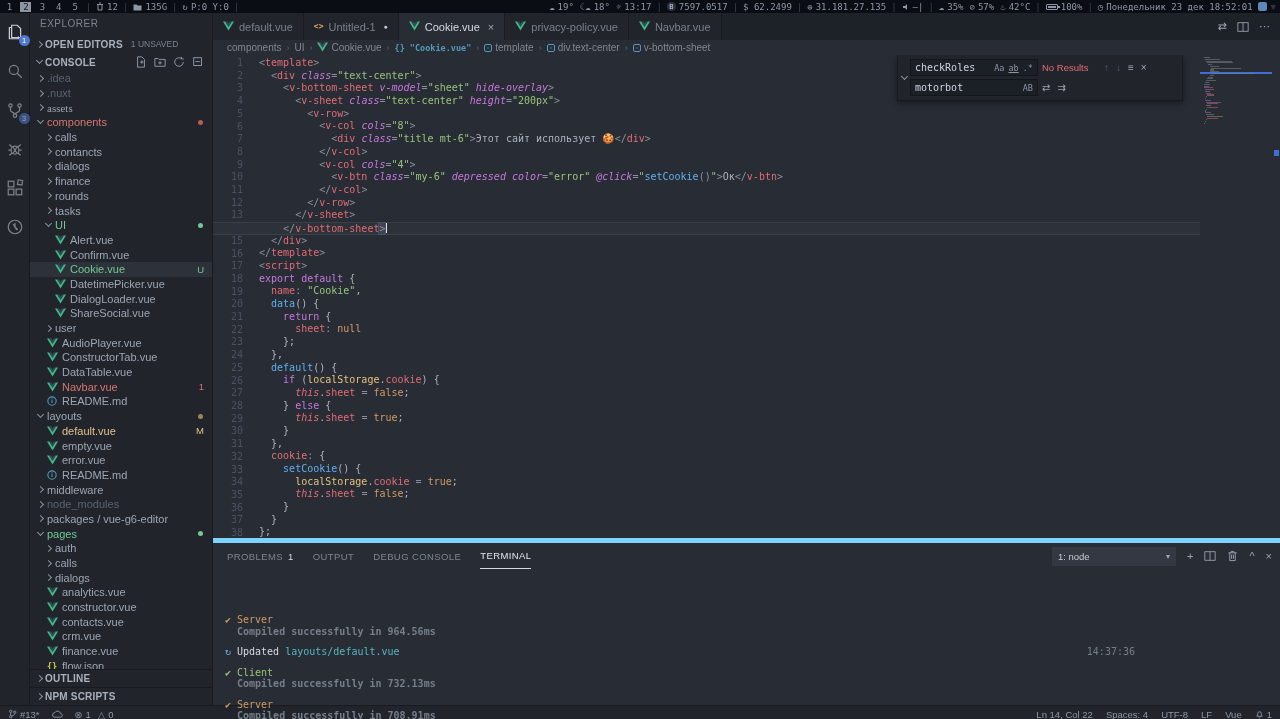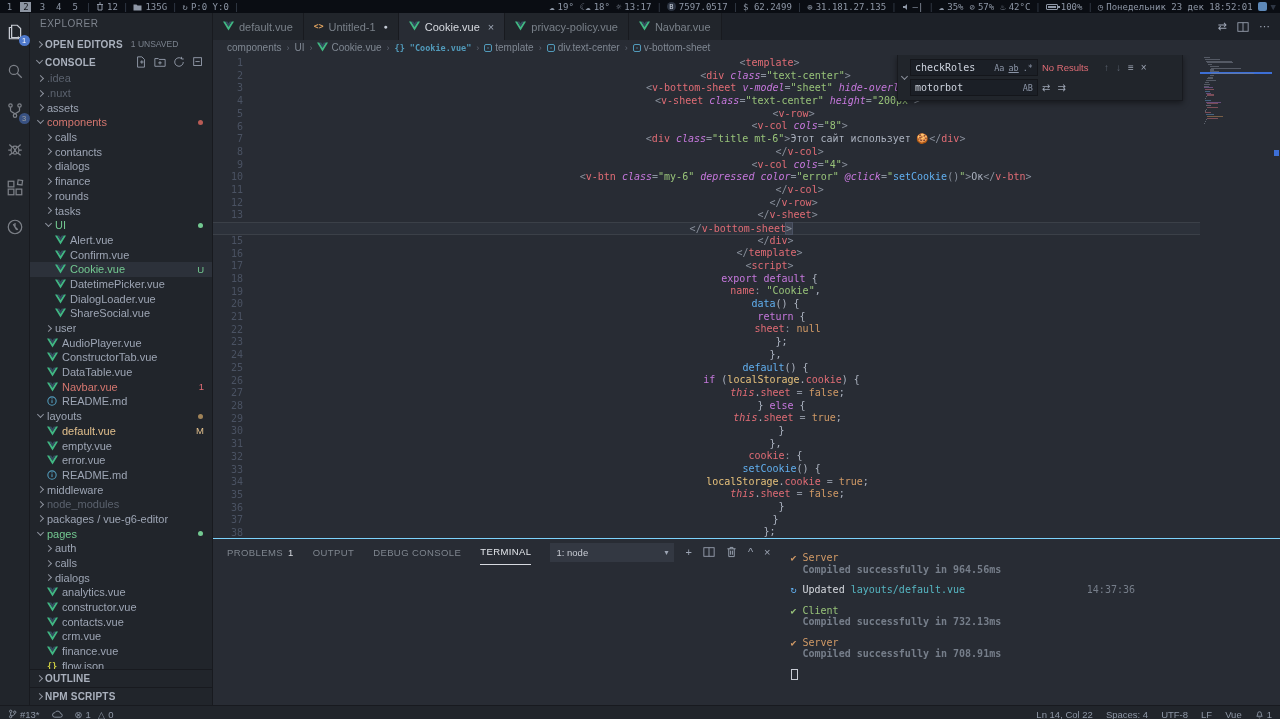--- a/index.html
+++ b/index.html
@@ -89,21 +89,21 @@
     position:relative; }
   .sym-ic::after { content:""; position:absolute; inset:2px; background:#519aba55; }
   .brace-ic { color:#519aba; font-size:8.5px; font-weight:bold; font-family:"DejaVu Sans Mono",monospace; }
 
   
   .code-wrap { flex:1; position:relative; overflow:hidden; }
   .gutter { position:absolute; left:0; top:2px; width:30px; text-align:right;
     font-family:"DejaVu Sans Mono",monospace; font-size:10px; line-height:12.7px; color:#4a5262; }
   .gutter .ln.cur { color:#838b98; }
   .code-lines { position:absolute; left:0; right:0; top:2px;
-    font-family:"DejaVu Sans Mono",monospace; font-size:10px; line-height:12.7px;text-align:center; }
+    font-family:"DejaVu Sans Mono",monospace; font-size:10px; line-height:12.7px; }
   .cl { height:12.7px; white-space:pre; padding-left:46px; }
   .cl.current { background:#2c313a; border-top:1px solid #3b4048; border-bottom:1px solid #3b4048;
     height:12.7px; line-height:10.7px; margin-right:80px; }
   .pn{color:#8a919d} .tg{color:#e06c75} .at{color:#c678dd;font-style:italic} .st{color:#98c379}
   .tx{color:#abb2bf} .fn{color:#61afef} .kw{color:#c678dd} .ky{color:#e06c75} .cn{color:#d19a66}
   .gl{color:#e5c07b} .th{color:#e06c75;font-style:italic}
   .brk { background:#3e4451; outline:1px solid #4b5263; }
   .cursor { display:inline-block; width:1.5px; height:10px; background:#dcdfe4; vertical-align:-1px; }
 
   
@@ -123,21 +123,21 @@
   .fw-icons { display:flex; gap:7px; color:#9da5b4; font-size:10px; align-items:center; }
   .fw-icons .dimmed { color:#5c6370; }
 
   
   .minimap { position:absolute; top:2px; right:14px; width:62px; }
   .mm-bar { height:1.1px; margin-bottom:.7px; opacity:.55; }
   .mm-curline { position:absolute; top:15px; left:-4px; right:-6px; height:1.5px; background:#3d6fd6; }
   .scroll-marker { position:absolute; right:1px; top:95px; width:5px; height:6px; background:#3d6fd6; }
 
   
-  .panel { height:167px; border-top:1px solid #7dd3fc; display:flex; flex-direction:row; }
+  .panel { height:167px; border-top:5px solid #7dd3fc; display:flex; flex-direction:column;gap:32px; }
   .panel-head { height:26px; display:flex; align-items:center; padding:0 8px 0 14px; }
   .ptab { font-size:9.5px; letter-spacing:.4px; color:#7f868f; margin-right:19px; height:26px;
     display:flex; align-items:center; gap:5px; }
   .ptab.active { color:#e3e6eb; border-bottom:1px solid #d7dae0; }
   .ptab .pbadge { color:#d7dae0; }
   .panel-controls { margin-left:auto; display:flex; align-items:center; gap:11px; color:#9da5b4; }
   .shell-select { width:124px; height:19px; background:#333842; color:#c8ccd4; font-size:9.5px;
     display:flex; align-items:center; padding:0 6px; }
   .shell-select .sel-caret { margin-left:auto; font-size:8px; color:#9da5b4; }
   .panel-controls svg { stroke:#9da5b4; fill:none; stroke-width:1; }
@@ -331,21 +331,21 @@
     </div>
     <div class="tree" id="tree-box">
         <div class="trow dim" style="padding-left: 8px;">
           <span class="chev right"></span>
           <span class="lbl">.idea</span>
         </div>
         <div class="trow dim" style="padding-left: 8px;">
           <span class="chev right"></span>
           <span class="lbl">.nuxt</span>
         </div>
-        <div class="trow " style="padding-left: 8px;">
+        <div class="trow " style="padding-left: 8px; font-family: Liberation Serif, serif;">
           <span class="chev right"></span>
           <span class="lbl">assets</span>
         </div>
         <div class="trow red" style="padding-left: 8px;">
           <span class="chev down"></span>
           <span class="lbl">components</span>
           <span class="t-dot" style="background: rgb(185, 91, 85);"></span>
         </div>
         <div class="trow " style="padding-left: 16px;">
           <span class="chev right"></span>

